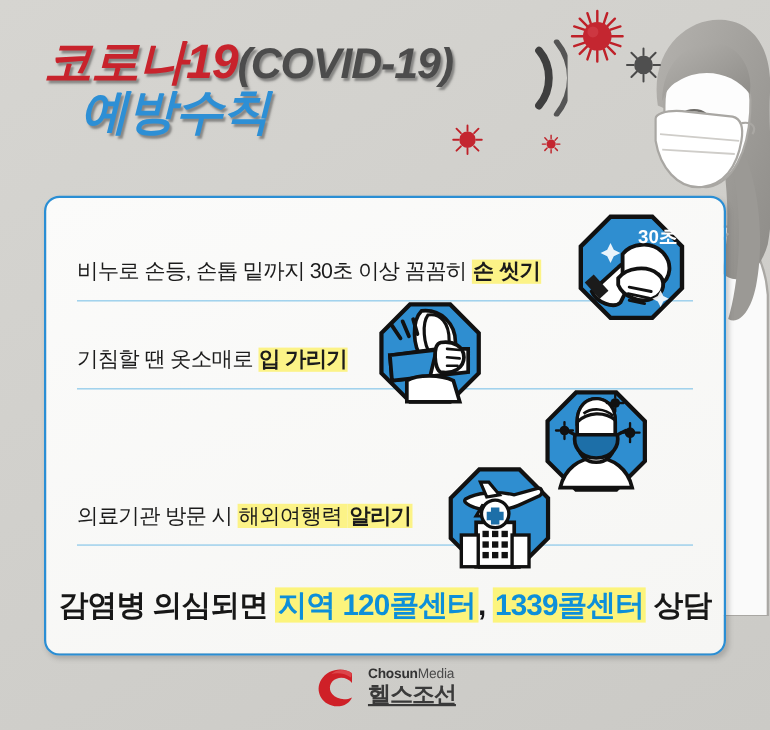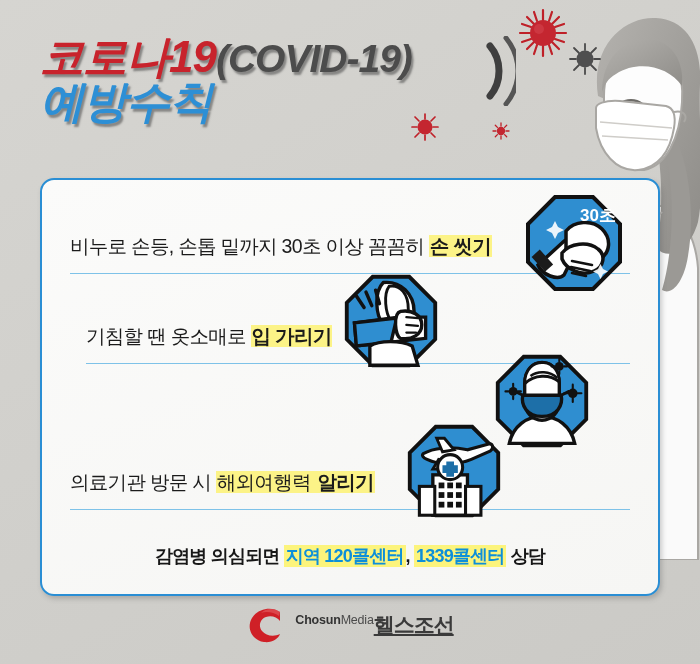--- a/index.html
+++ b/index.html
@@ -42,21 +42,21 @@
   .title-line {
     font-size: 44px;
     font-weight: 900;
     line-height: 1.03;
     letter-spacing: -1px;
     white-space: nowrap;
     text-shadow: 2px 3px 2px rgba(70,70,70,0.55);
   }
   .t-red   { color: #c8232c; }
   .t-gray  { color: #4c4c4c; font-size: 39px; }
-  .t-blue  { color: #2d8fd5; }
+  .t-blue  { color: #2d8fd5; margin-left: 33px; }
 
   
   .card {
     position: absolute;
     left: 40px;
     top: 178px;
     width: 620px;
     height: 418px;
     background: linear-gradient(160deg, #fbfbfa 0%, #f6f6f4 100%);
     border: 2px solid #2a8ed4;
@@ -65,23 +65,23 @@
     z-index: 5;
   }
 
   .rule {
     position: absolute;
     left: 28px;
     right: 28px;
     height: 80px;
   }
   .rule-1 { top: 22px; }
-  .rule-2 { top: 112px; margin-left: 16px; }
+  .rule-2 { top: 102px; }
   .rule-3 { top: 182px; }
-  .rule-4 { top: 258px; }
+  .rule-4 { top: 244px; }
 
   .rule-text {
     position: absolute;
     left: 0;
     bottom: 22px;
     font-size: 19.5px;
     color: #1b1b1b;
     letter-spacing: -0.7px;
     white-space: nowrap;
   }
@@ -107,21 +107,21 @@
     position: absolute;
     z-index: 7;
   }
 
   
   .callout {
     position: absolute;
     left: 0; right: 0;
     bottom: 26px;
     text-align: center;
-    font-size: 18px;
+    font-size: 27px;
     font-weight: 800;
     color: #171717;
     letter-spacing: -0.8px;
     white-space: nowrap;
   }
   .callout .cnum {
     background: #fcf47c;
     color: #0d8fd9;
     padding: 1px 2px;
   }
@@ -132,21 +132,21 @@
     position: absolute;
     left: 0; right: 0;
     bottom: 14px;
     height: 52px;
     display: flex;
     align-items: center;
     justify-content: center;
     gap: 9px;
     z-index: 6;
   }
-  .logo-text { display: flex; flex-direction: row; line-height: 1; }
+  .logo-text { display: flex; flex-direction: column; line-height: 1; }
   .logo-top {
     font-size: 12.5px;
     color: #4a4a4a;
     letter-spacing: -0.2px;
     margin-bottom: 3px;
   }
   .logo-top b { font-weight: 700; color: #333; }
   .logo-bottom {
     font-size: 21px;
     font-weight: 900;

